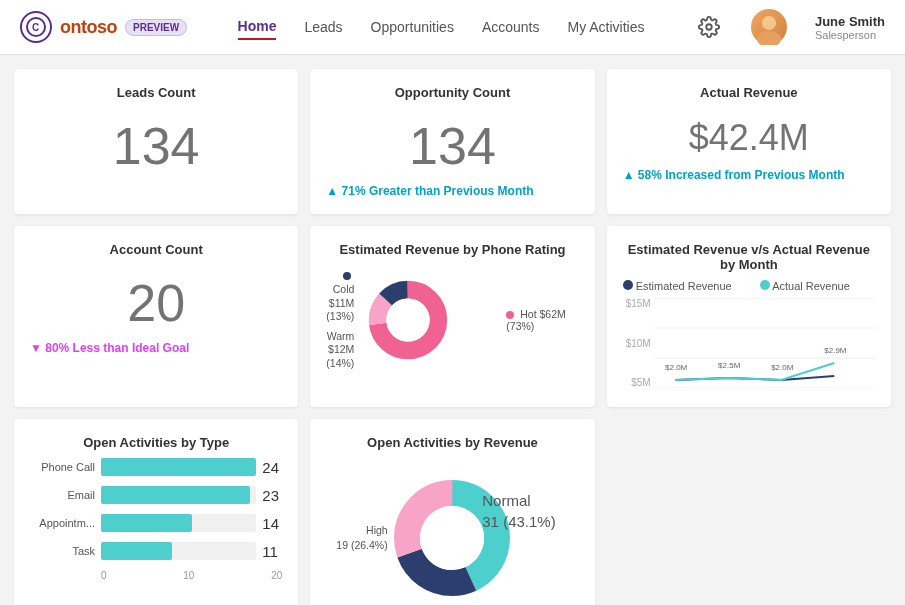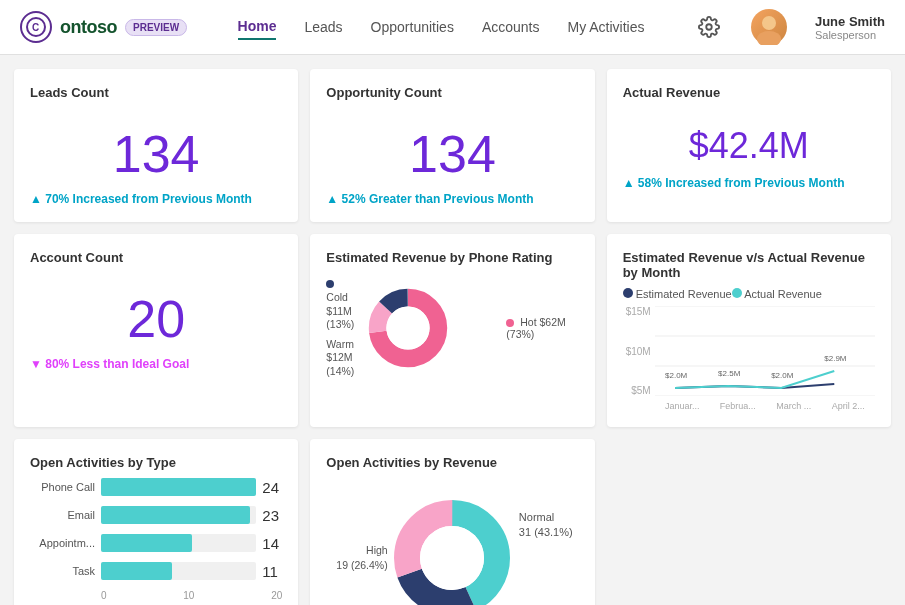--- a/index.html
+++ b/index.html
@@ -29,21 +29,21 @@
       display: flex;
       align-items: center;
       justify-content: center;
       font-size: 11px;
       font-weight: bold;
       color: #5c2d91;
     }
     .logo-text {
       font-size: 18px;
       font-weight: 600;
-      color: #14532d;
+      color: #c2410c;
       letter-spacing: -0.5px;
     }
     .preview-badge {
       background: #e8e0f5;
       color: #5c2d91;
       font-size: 10px;
       padding: 2px 7px;
       border-radius: 10px;
       border: 1px solid #c9b8e8;
       font-weight: 600;
@@ -57,21 +57,21 @@
     }
     .nav-item {
       font-size: 14px;
       color: #555;
       cursor: pointer;
       padding: 4px 0;
       text-decoration: none;
     }
     .nav-item.active {
       color: #5c2d91;
-      border-bottom: 2px solid #0f766e;
+      border-bottom: 2px solid #b91c1c;
       font-weight: 600;
     }
     .header-right {
       display: flex;
       align-items: center;
       gap: 28px;
       min-width: 160px;
       justify-content: flex-end;
     }
     .gear-icon {
@@ -114,29 +114,30 @@
       border-radius: 4px;
       padding: 16px;
       box-shadow: 0 1px 3px rgba(0,0,0,0.08);
     }
 
     .card-title {
       font-size: 13px;
       font-weight: 600;
       color: #333;
       margin-bottom: 8px;
+      text-align: center;
     }
 
     
     .kpi-value {
       font-size: 52px;
       font-weight: 300;
-      color: #6d28d9;
+      color: #737373;
       text-align: center;
-      margin: 28px 0 12px;
+      margin: 20px 0 12px;
       line-height: 1;
     }
     .kpi-change {
       font-size: 12px;
       font-weight: 600;
       color: #00a4c7;
       display: flex;
       align-items: center;
       gap: 3px;
     }
@@ -150,21 +151,21 @@
       margin-top: 8px;
     }
     .donut-labels {
       font-size: 10.5px;
       color: #555;
       display: flex;
       flex-direction: column;
       gap: 6px;
       flex: 1;
     }
-    .donut-label-item { line-height: 1.3; }
+    .donut-label-item { line-height: 1.3; text-align: right; }
 
     
     .bar-chart { }
     .bar-row {
       display: flex;
       align-items: center;
       margin-bottom: 10px;
       gap: 6px;
     }
     .bar-label { width: 65px; font-size: 11px; color: #555; text-align: right; flex-shrink: 0; }
@@ -172,21 +173,21 @@
     .bar-fill { height: 100%; background: #4dcfce; border-radius: 2px; }
     .bar-value { width: 20px; font-size: 15px; color: #333; flex-shrink: 0; }
     .bar-axis {
       display: flex;
       justify-content: space-between;
       padding-left: 71px;
       font-size: 10px;
       color: #999;
       margin-top: 2px;
     }
-    .legend { display: flex; gap: 0; margin-bottom: 6px; font-size: 11px; color: #555; }
+    .legend { display: flex; gap: 28px; margin-bottom: 6px; font-size: 11px; color: #555; }
     .legend-dot { width: 10px; height: 10px; border-radius: 50%; display: inline-block; }
   </style>
 </head>
 <body>
 
 <div class="header">
   <div class="logo-area">
     <div class="logo-circle">
       <svg width="22" height="22" viewBox="0 0 22 22">
         <circle cx="11" cy="11" r="9" fill="none" stroke="#5c2d91" stroke-width="2"></circle>
@@ -223,27 +224,26 @@
       <span class="user-role">Salesperson</span>
     </div>
   </div>
 </div>
 
 <div class="main">
 
   <div class="card">
     <div class="card-title">Leads Count</div>
     <div class="kpi-value">134</div>
-    <div class="kpi-change">▲ 70% Increased from Previous Month</div>
   </div>
 
   <div class="card">
     <div class="card-title">Opportunity Count</div>
     <div class="kpi-value">134</div>
-    <div class="kpi-change">▲ 52% Greater than Previous Month</div>
+    <div class="kpi-change">▲ 71% Greater than Previous Month</div>
   </div>
 
   <div class="card">
     <div class="card-title">Actual Revenue</div>
     <div class="kpi-value" style="font-size:36px;">$42.4M</div>
     <div class="kpi-change">▲ 58% Increased from Previous Month</div>
   </div>
 
   <div class="card">
     <div class="card-title">Account Count</div>
@@ -307,26 +307,20 @@
 
           <polyline points="20,82 73,80 126,82 179,78" fill="none" stroke="#2c3e6e" stroke-width="2"></polyline>
 
           <polyline points="20,82 73,80 126,82 179,65" fill="none" stroke="#4dcfce" stroke-width="2"></polyline>
 
           <text x="10" y="72" font-size="8" fill="#666">$2.0M</text>
           <text x="63" y="70" font-size="8" fill="#666">$2.5M</text>
           <text x="116" y="72" font-size="8" fill="#666">$2.0M</text>
           <text x="169" y="55" font-size="8" fill="#666">$2.9M</text>
         </svg>
-        <div style="display:flex;justify-content:space-around;font-size:9px;color:#aaa;margin-top:2px;">
-          <span>Januar...</span>
-          <span>Februa...</span>
-          <span>March ...</span>
-          <span>April 2...</span>
-        </div>
       </div>
     </div>
   </div>
 
   <div class="card">
     <div class="card-title">Open Activities by Type</div>
     <div class="bar-chart">
       <div class="bar-row">
         <div class="bar-label">Phone Call</div>
         <div class="bar-track">
@@ -363,21 +357,21 @@
     </div>
   </div>
 
   <div class="card" style="position:relative; grid-column: 2 / 3;">
     <div class="card-title">Open Activities by Revenue</div>
     <div style="display:flex; align-items:center; justify-content:center; position:relative; height:160px; margin-top:8px;">
 
       <div style="position:absolute;left:10px;top:50%;transform:translateY(-50%);font-size:10.5px;color:#555;text-align:right;line-height:1.4;">
         High<br>19 (26.4%)
       </div>
-      <div style="position:absolute;right:6px;top:20%;font-size:11px;color:#555;text-align:left;line-height:1.4;">
+      <div style="position:absolute;right:23px;top:20%;font-size:15px;color:#555;text-align:left;line-height:1.4;">
         Normal<br>31 (43.1%)
       </div>
 
       <svg width="130" height="130" viewBox="0 0 130 130">
 
         <circle cx="65" cy="65" r="45" fill="none" stroke="#4dcfce" stroke-width="26" stroke-dasharray="121.7 160.6" stroke-dashoffset="0" transform="rotate(-90 65 65)"></circle>
 
         <circle cx="65" cy="65" r="45" fill="none" stroke="#2c3e6e" stroke-width="26" stroke-dasharray="74.6 207.7" stroke-dashoffset="-121.7" transform="rotate(-90 65 65)"></circle>
 
         <circle cx="65" cy="65" r="45" fill="none" stroke="#f8a4c8" stroke-width="26" stroke-dasharray="86.3 196" stroke-dashoffset="-196.3" transform="rotate(-90 65 65)"></circle>

